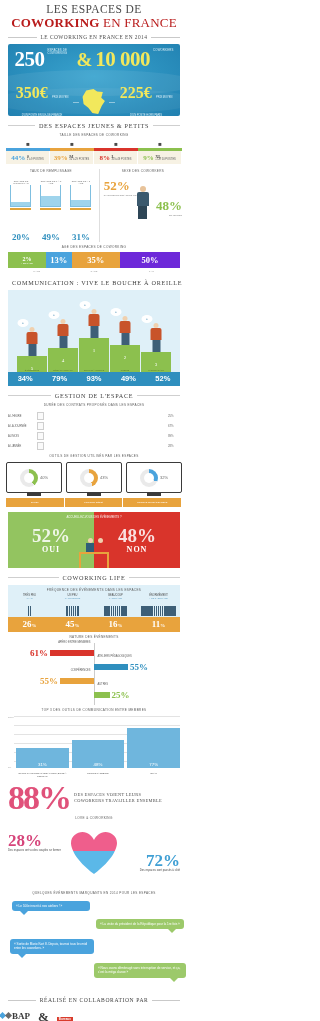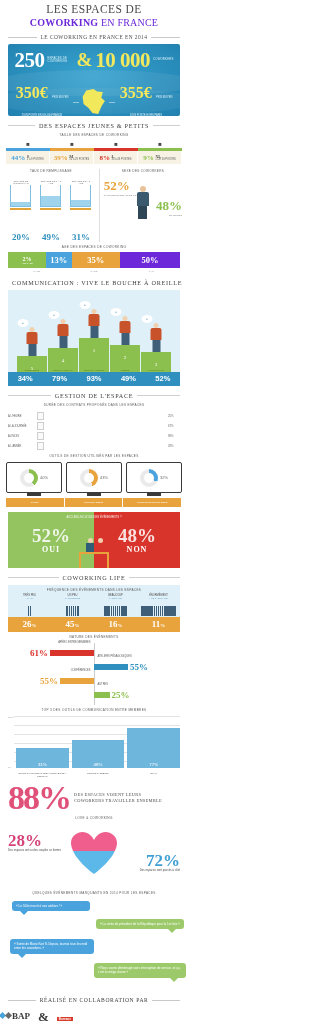--- a/index.html
+++ b/index.html
@@ -12,21 +12,21 @@
   .page { width:188px; position:relative; }
 
   
   .hdr { text-align:center; padding:3px 6px 0; }
   .hdr .l1 {
     font-family:"Liberation Serif", serif;
     font-size:11.5px; letter-spacing:.4px; color:#4a4a4a; line-height:12px;
   }
   .hdr .l2 {
     font-family:"Liberation Serif", serif;
-    font-size:10px; letter-spacing:.2px; color:#6d28d9; line-height:15px;
+    font-size:13px; letter-spacing:.2px; color:#b91c1c; line-height:15px;
   }
   .hdr .l2 b { font-weight:bold; }
   .subrule {
     display:flex; align-items:center; gap:4px; margin:4px 8px 4px;
   }
   .subrule .ln { flex:1; height:1px; background:#c9c9c9; }
   .subrule .tx {
     font-family:"Liberation Serif", serif; font-size:5.4px;
     letter-spacing:.45px; color:#4c4c4c; white-space:nowrap;
   }
@@ -37,21 +37,21 @@
     background:radial-gradient(ellipse at 50% 45%, #3aa4cf 0%, #2b90be 55%, #2180b0 100%);
     overflow:hidden;
   }
   .hero .wave {
     position:absolute; left:-10%; width:120%; height:26px;
     border-radius:50%; background:rgba(255,255,255,.07);
   }
   .hero .w1 { top:26px; }
   .hero .w2 { top:44px; background:rgba(255,255,255,.05); }
   .heroRow { position:absolute; left:0; right:0; display:flex; }
-  .r1 { top:5px; align-items:center; justify-content:center; gap:3px; }
+  .r1 { top:5px; justify-content:center; gap:3px; }
   .r2 { top:40px; align-items:center; justify-content:space-between; padding:0 5px; }
   .bigNum {
     font-family:"Liberation Serif", serif; font-weight:bold;
     color:#ffffff; font-size:21px; line-height:21px; letter-spacing:-.5px;
   }
   .bigNum.y { color:#f2e85c; }
   .amp { font-family:"Liberation Serif", serif; font-weight:bold; color:#f2e85c; font-size:19px; }
   .lbl2 { font-size:2.8px; line-height:3.4px; color:#dff1f8; letter-spacing:.2px; max-width:26px; }
   .money { font-family:"Liberation Serif", serif; font-weight:bold; font-size:16px; color:#f2e85c; line-height:16px; }
   .moneyWrap { text-align:center; width:58px; }
@@ -268,21 +268,21 @@
     </div>
     <div class="heroRow r2">
       <span class="moneyWrap">
         <span class="money">350€</span>
         <span class="moneyLbl">PRIX MOYEN D'UN POSTE EN ILE-DE-FRANCE</span>
       </span>
       <span class="dash"></span>
       <span class="mapFr"></span>
       <span class="dash"></span>
       <span class="moneyWrap">
-        <span class="money">355€</span>
+        <span class="money">225€</span>
         <span class="moneyLbl">PRIX MOYEN D'UN POSTE HORS PARIS</span>
       </span>
     </div>
   </div>
 
   <div class="secRule">
     <span class="ln"></span>
     <span class="tx">DES ESPACES JEUNES &amp; PETITS</span>
     <span class="ln"></span>
   </div>

